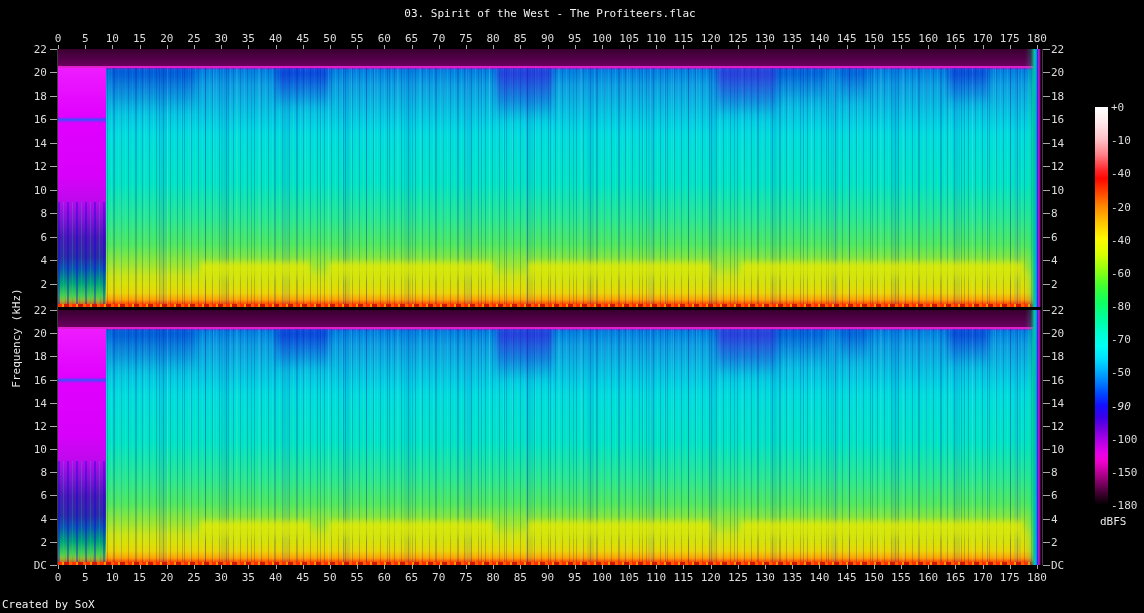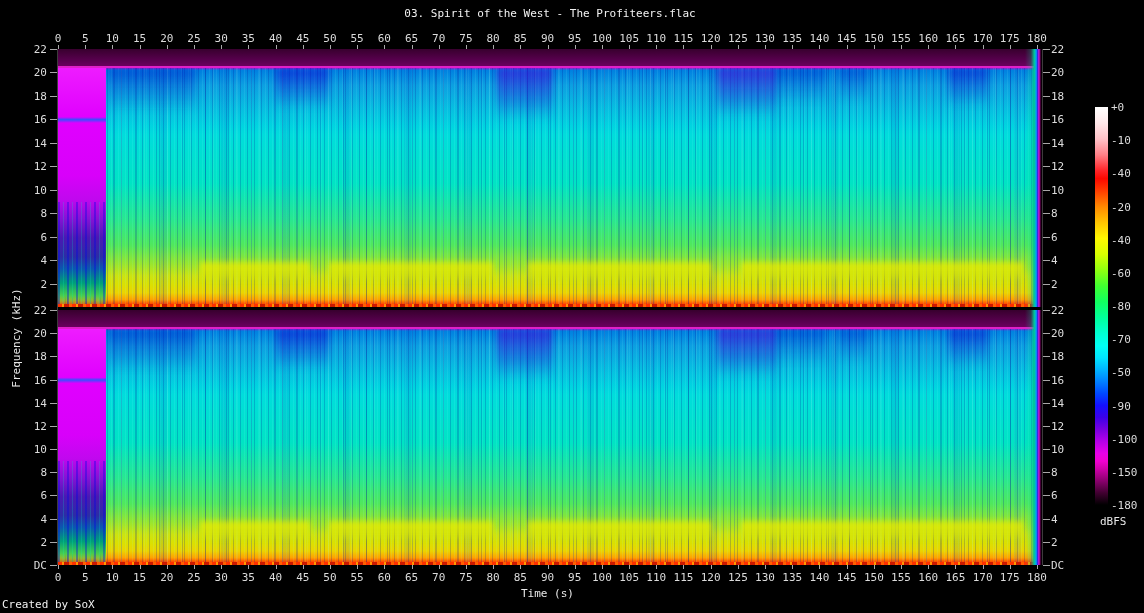--- a/index.html
+++ b/index.html
@@ -246,34 +246,33 @@
       <div class="xt" style="left: 83.3333%;">150</div>
       <div class="xt" style="left: 86.1111%;">155</div>
       <div class="xt" style="left: 88.8889%;">160</div>
       <div class="xt" style="left: 91.6667%;">165</div>
       <div class="xt" style="left: 94.4444%;">170</div>
       <div class="xt" style="left: 97.2222%;">175</div>
       <div class="xt" style="left: 100%;">180</div>
     </div>
 
   <div id="freq-label">Frequency (kHz)</div>
-  <div id="time-label">Time (s)</div>
 
   <div id="colorbar"></div>
   <div id="cb-labels">
       <div class="yl" style="top: 107px; left: 0px;">+0</div>
       <div class="yl" style="top: 140.167px; left: 0px;">-10</div>
       <div class="yl" style="top: 173.333px; left: 0px;">-40</div>
       <div class="yl" style="top: 206.5px; left: 0px;">-20</div>
       <div class="yl" style="top: 239.667px; left: 0px;">-40</div>
       <div class="yl" style="top: 272.833px; left: 0px;">-60</div>
       <div class="yl" style="top: 306px; left: 0px;">-80</div>
       <div class="yl" style="top: 339.167px; left: 0px;">-70</div>
       <div class="yl" style="top: 372.333px; left: 0px;">-50</div>
-      <div class="yl" style="top: 405.5px; left: 0px;">-90</div>
+      <div class="yl" style="top: 405.5px; left: 0px; font-style: italic;">-90</div>
       <div class="yl" style="top: 438.667px; left: 0px;">-100</div>
       <div class="yl" style="top: 471.833px; left: 0px;">-150</div>
       <div class="yl" style="top: 505px; left: 0px;">-180</div>
     </div>
   <div id="dbfs">dBFS</div>
 
   <div id="credit">Created by SoX</div>
 <div class="tick" style="left: 58px; top: 45px; width: 1px; height: 4px;"></div>
     <div class="tick" style="left: 58px; top: 565px; width: 1px; height: 4px;"></div>
     <div class="tick" style="left: 85.1944px; top: 45px; width: 1px; height: 4px;"></div>

